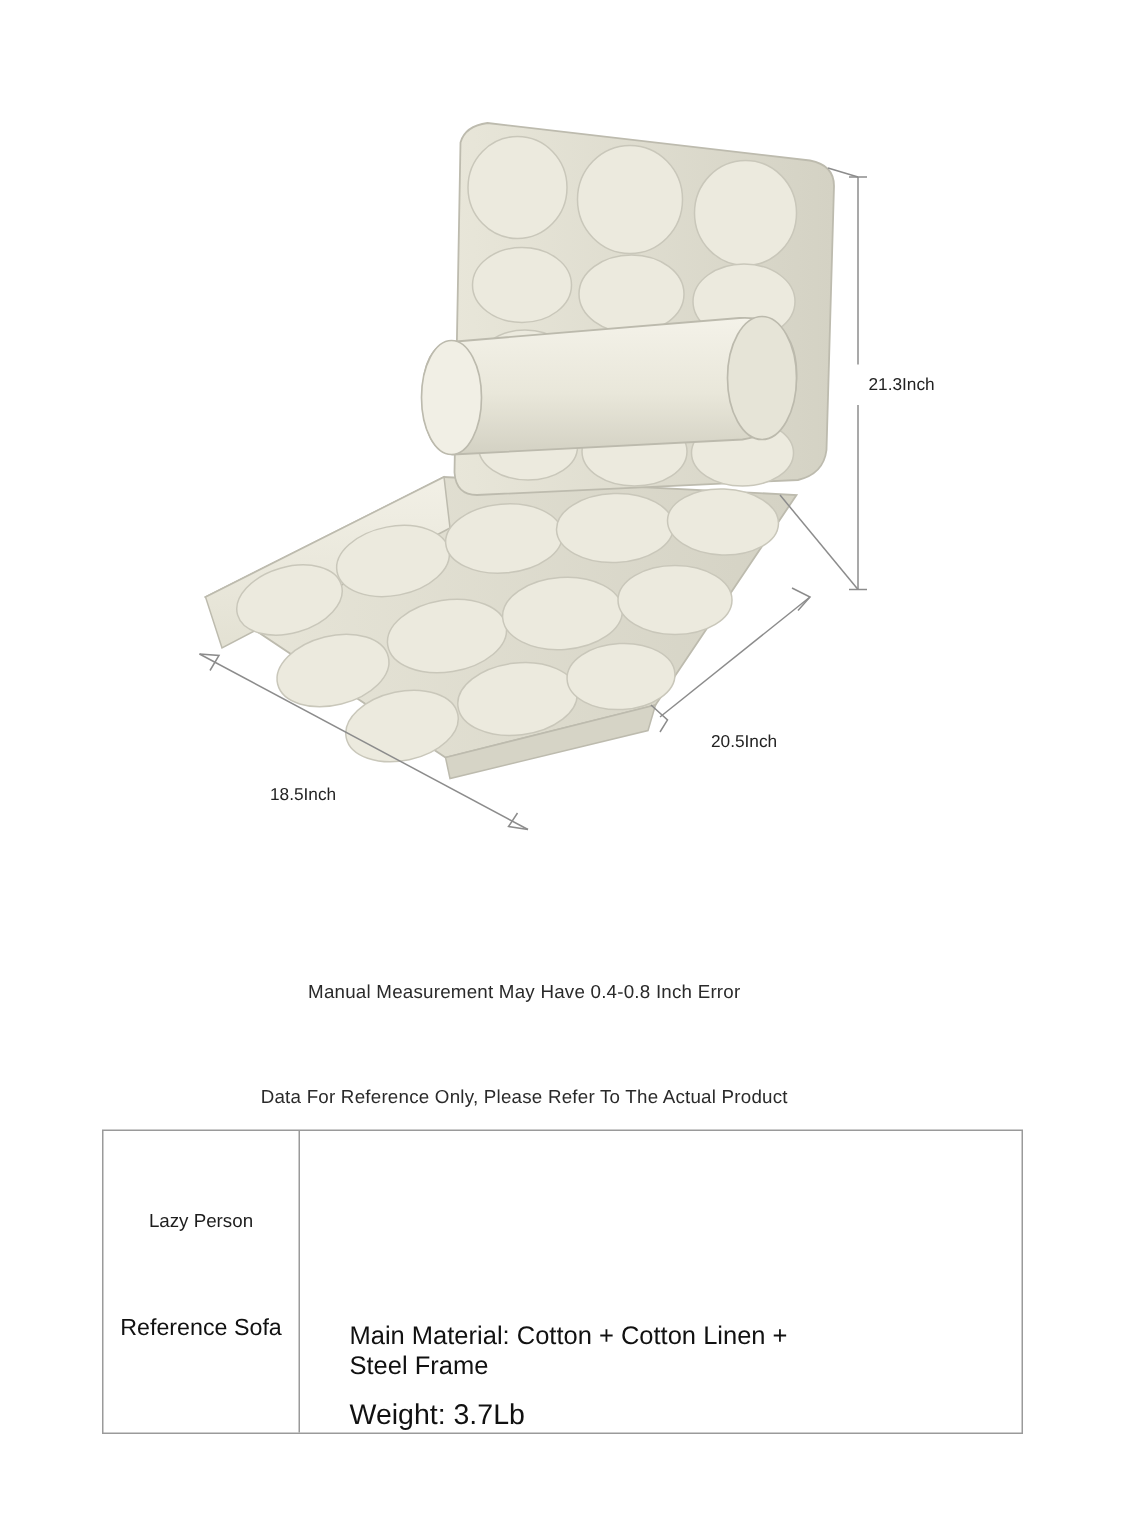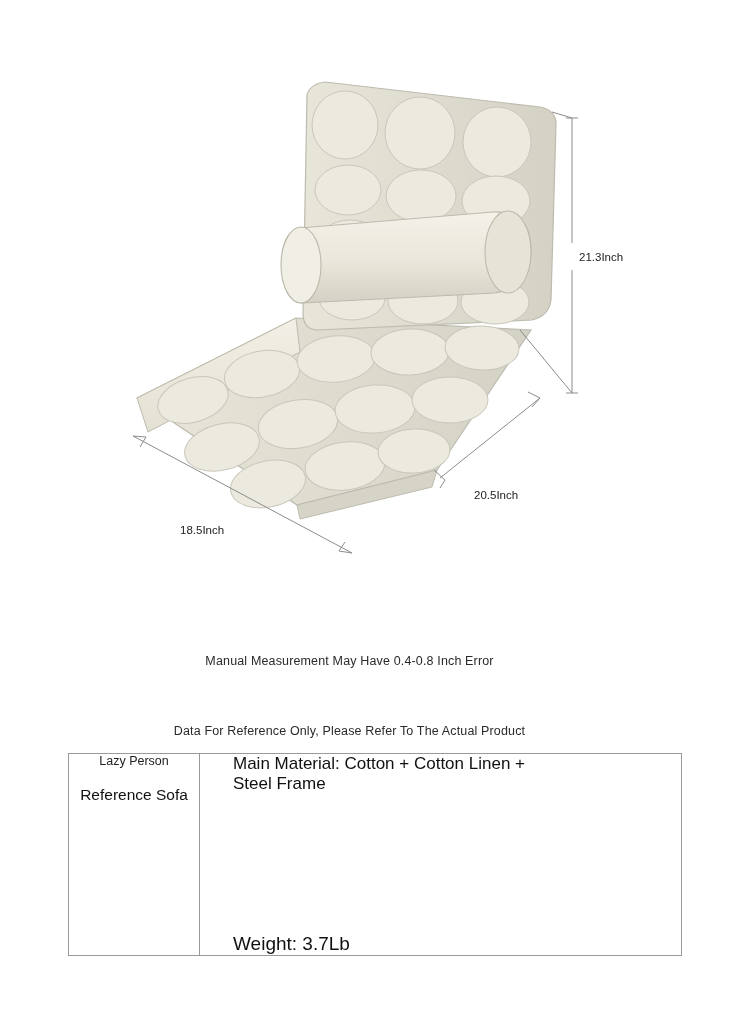--- a/index.html
+++ b/index.html
@@ -63,40 +63,42 @@
     border: 1px solid #9a9a9a;
     box-sizing: border-box;
     display: flex;
   }
   #spec-name-cell {
     width: 131px;
     border-right: 1px solid #9a9a9a;
     box-sizing: border-box;
     display: flex;
     flex-direction: column;
+    justify-content: center;
     align-items: center;
     padding-bottom: 8px;
+    gap: 38px;
   }
   #spec-name-small {
     font-size: 12.5px;
     color: #1d1d1d;
     margin-bottom: 18px;
   }
   #spec-name-big {
     font-size: 15.5px;
     color: #111;
   }
   #spec-detail-cell {
     flex: 1;
     position: relative;
     padding: 0 0 0 33px;
     box-sizing: border-box;
     display: flex;
     flex-direction: column;
-    justify-content: space-between;
+    justify-content: flex-end;
   }
   .spec-material {
     font-size: 17px;
     line-height: 1.18;
     color: #111;
     max-width: 330px;
   }
   .spec-weight {
     font-size: 19px;
     color: #111;

